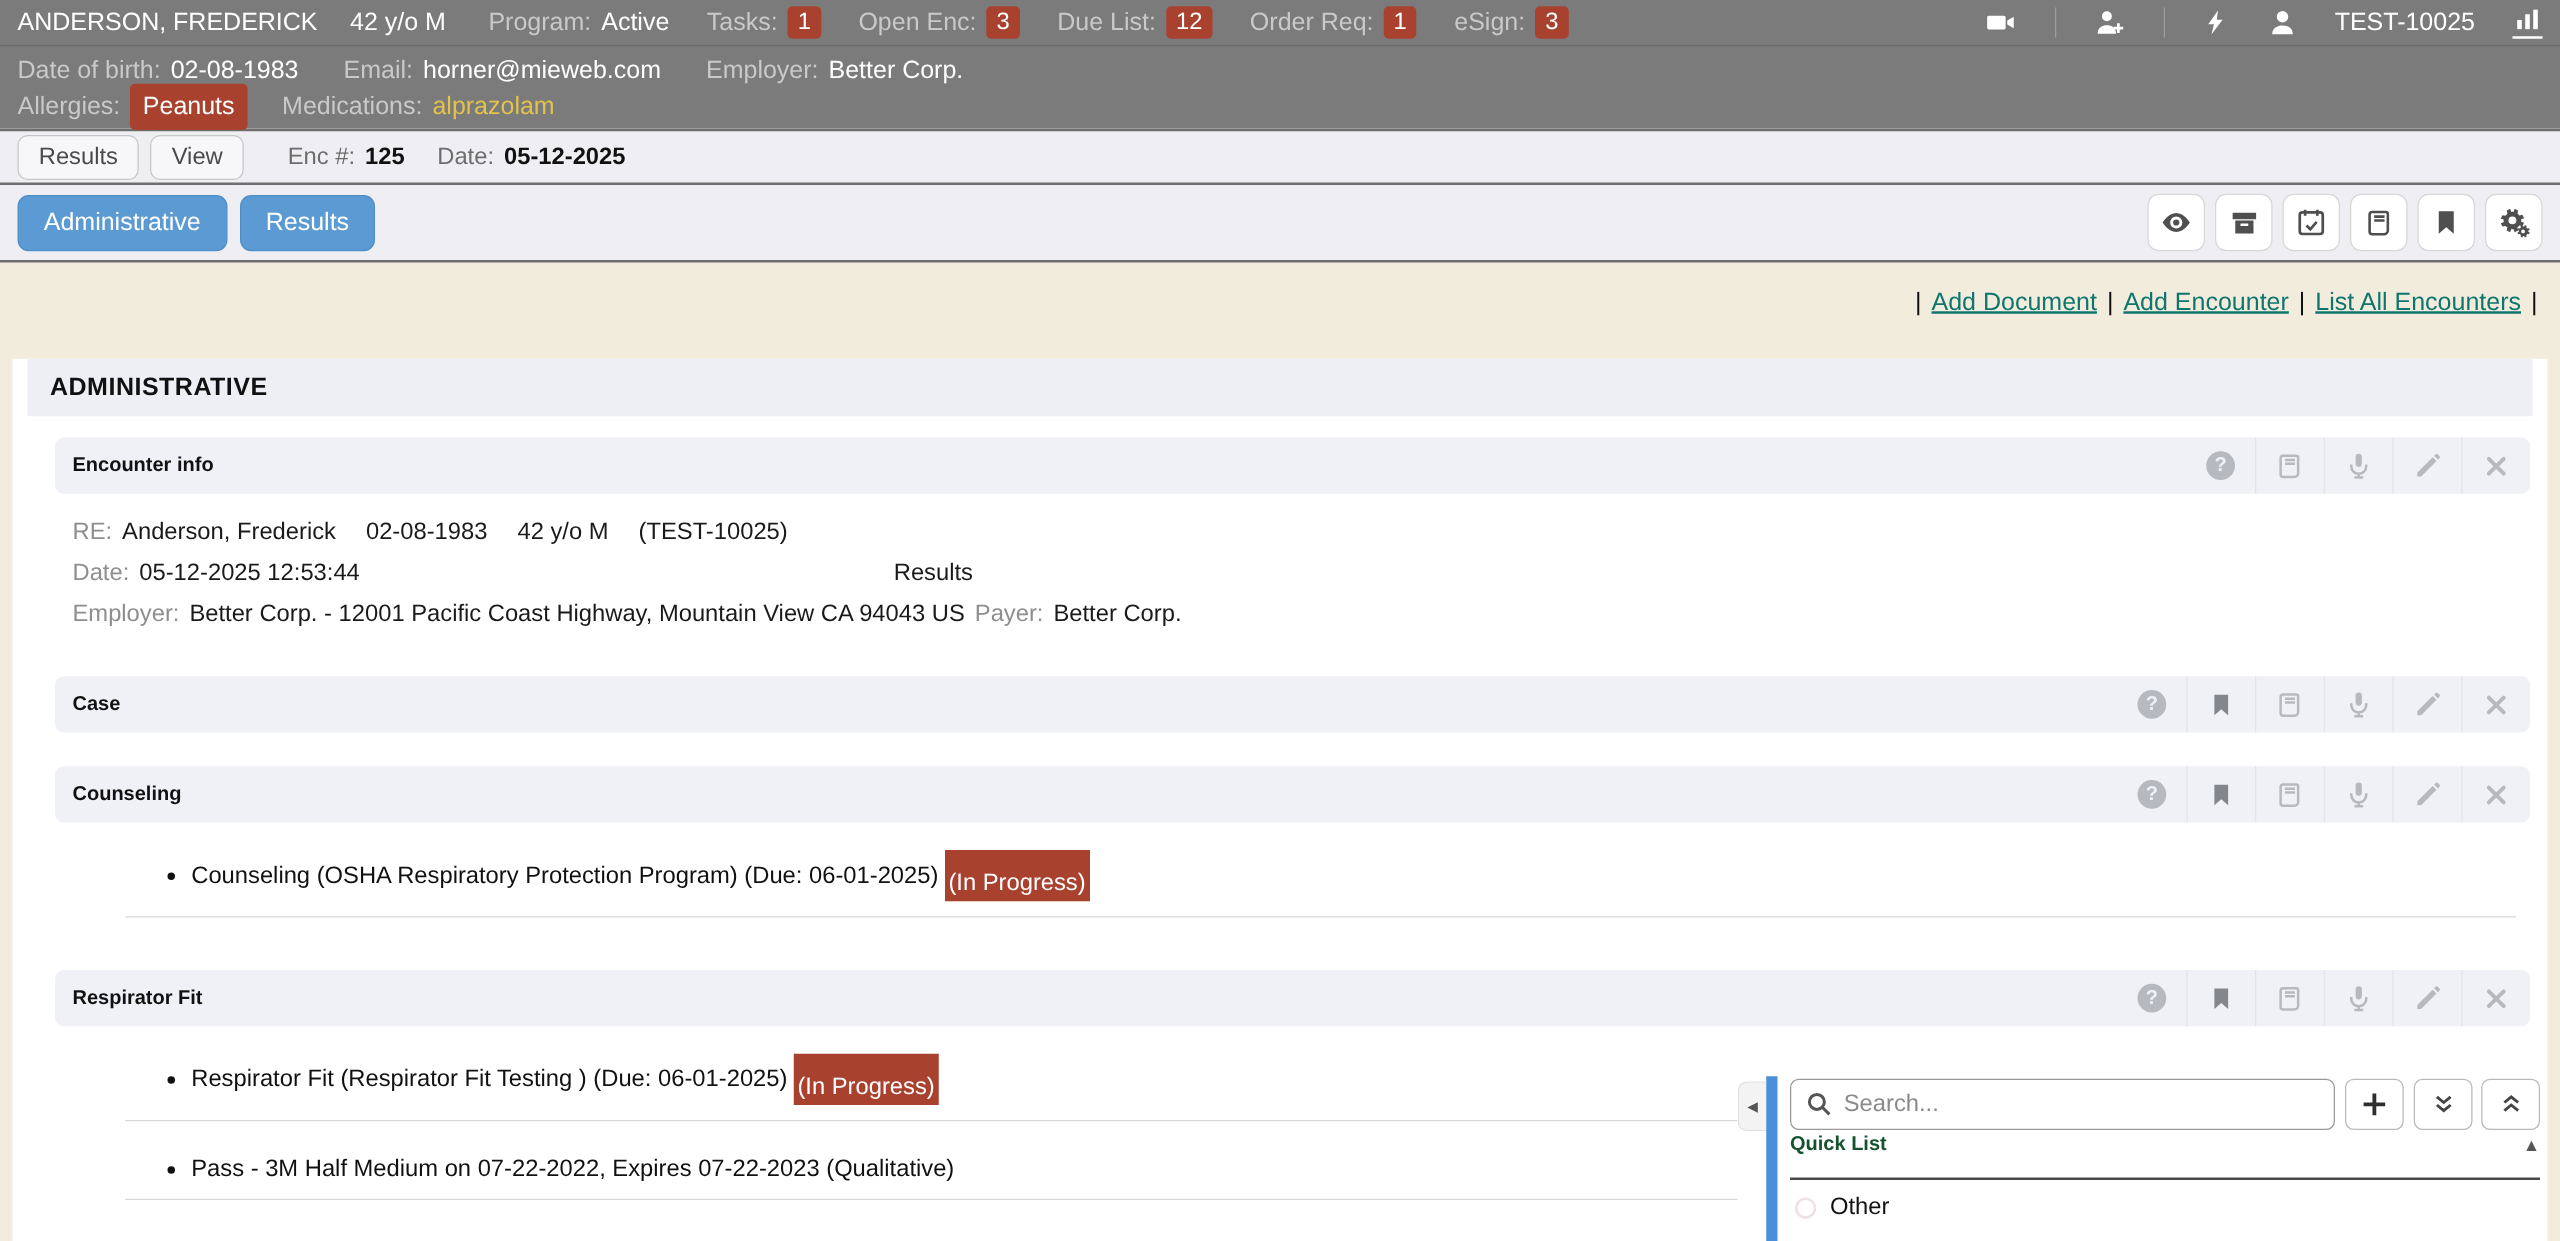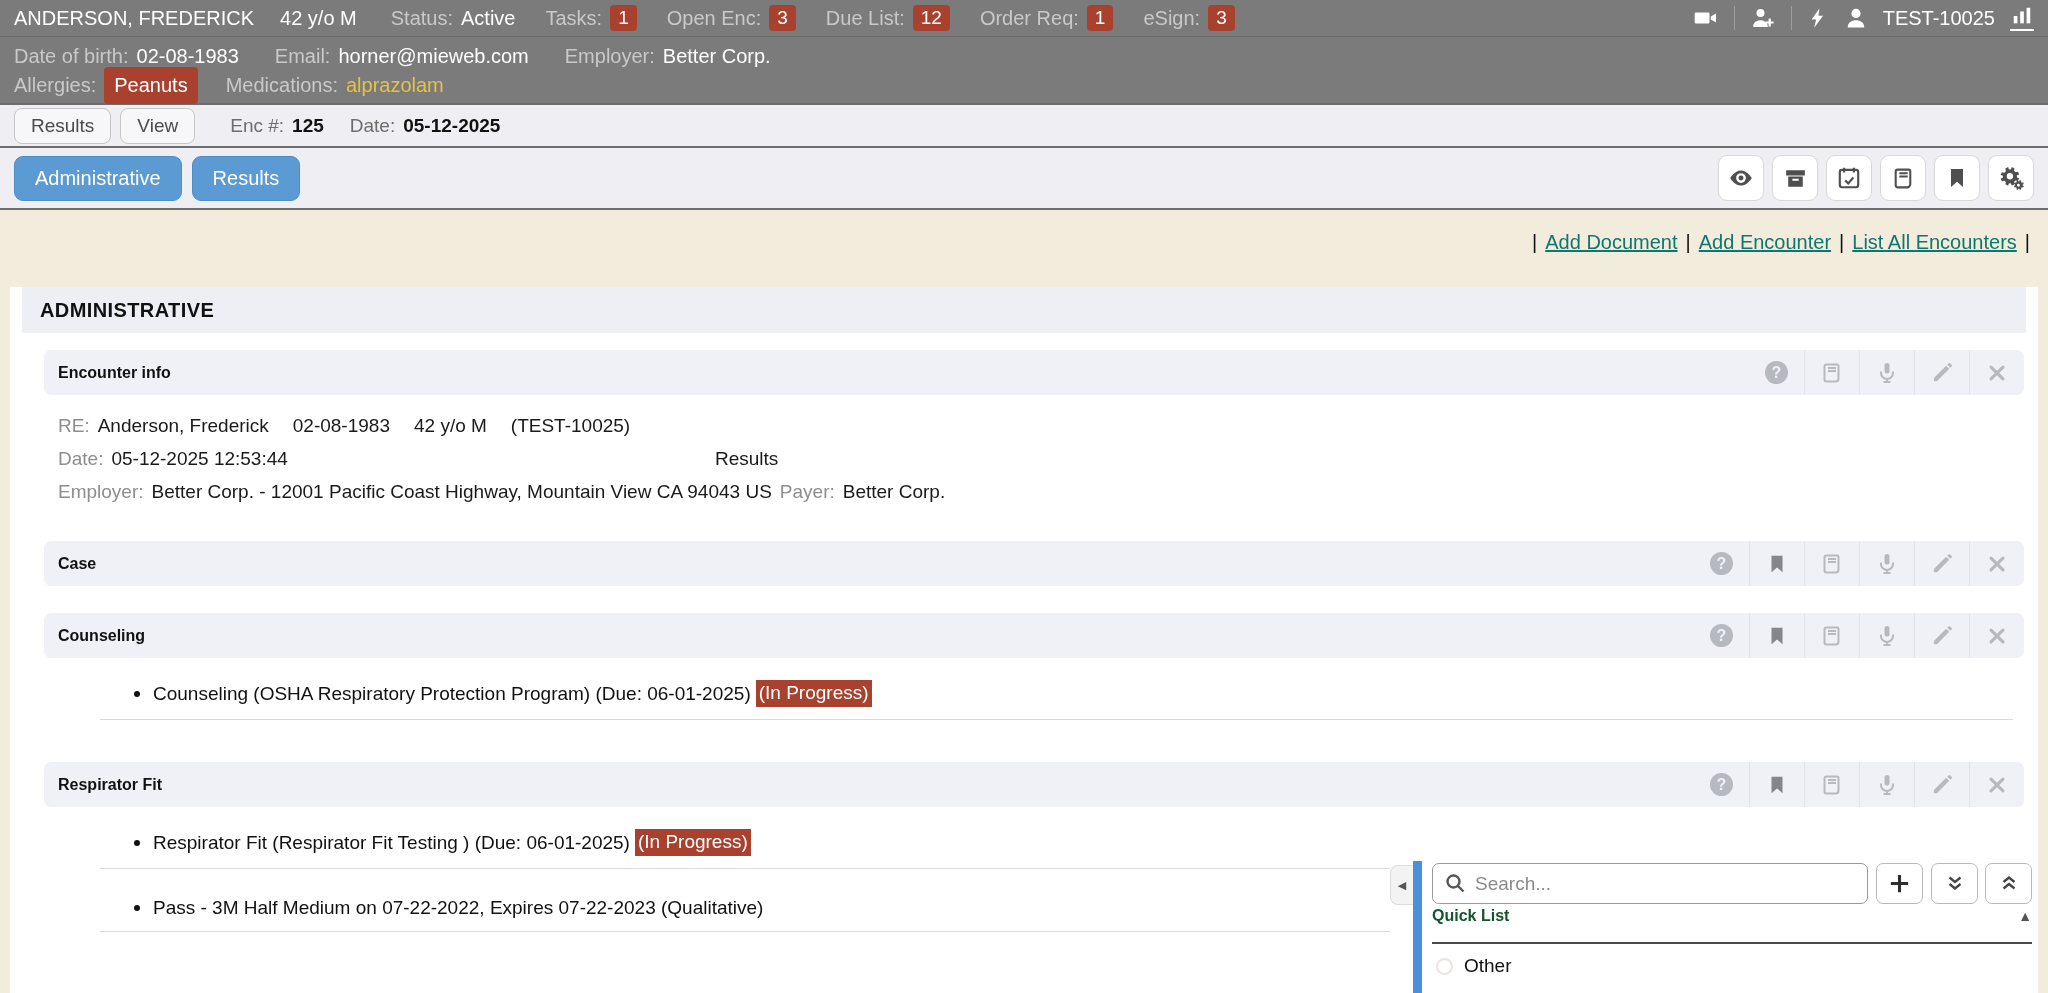--- a/index.html
+++ b/index.html
@@ -11,21 +11,21 @@
   .tb-row { display:flex; align-items:center; padding:0 14px; font-size:20px; }
   .tb-row1 { height:37px; border-bottom:1px solid #6a6a6a; }
   .tb-row2 { height:34px; padding-top:4px; }
   .tb-row3 { height:32px; padding-bottom:4px; }
   .tb-lbl { color:#c9c9c9; margin-right:8px; white-space:nowrap; }
   .tb-val { color:#fff; white-space:nowrap; }
   .pt-name { margin-right:26px; }
   .pt-age { margin-right:34px; }
   .tb-group { display:flex; align-items:center; margin-right:30px; }
   .badge-red { background:#a8422f; color:#fff; border-radius:4px; padding:1px 8px; font-size:19px; line-height:24px; }
-  .tb-right { margin-left:auto; display:flex; align-items:center; gap:15px; }
+  .tb-right { margin-left:auto; display:flex; align-items:center; gap:30px; }
   .tb-divider { width:1px; height:24px; background:#9d9d9d; }
   .tb-icon { display:flex; align-items:center; color:#fff; }
   .chart-underline { border-bottom:2px solid #fff; padding-bottom:2px; }
   .allergy-badge { background:#a8422f; color:#fff; border-radius:4px; padding:7px 10px; margin-right:28px; }
   .med-val { color:#e3c24c; }
   .tb-row2 .seg { margin-right:36px; display:flex; }
 
   
   .enc-bar { height:45px; background:#efeff3; border-top:2px solid #6e6e6e; border-bottom:2px solid #6e6e6e;
              display:flex; align-items:center; padding:0 14px; font-size:19px; }
@@ -60,21 +60,21 @@
                  display:flex; align-items:center; justify-content:center; }
 
   .enc-body { padding:14px 0 0 14px; font-size:19px; color:#1a1a1a; }
   .enc-line { height:33px; display:flex; align-items:center; position:relative; }
   .g-lbl { color:#8e8e8e; margin-right:8px; }
   .sp24 { display:inline-block; width:24px; }
   .float-note { position:absolute; left:657px; }
 
   .bullet-row { display:flex; align-items:center; margin:22px 0 0 90px; font-size:19px; color:#111; }
   .bullet-dot { width:6px; height:6px; border-radius:50%; background:#111; margin-right:13px; flex:none; }
-  .status-badge { background:#a8422f; color:#fff; padding:2px 3px 3px; margin-left:5px; }
+  .status-badge { background:#a8422f; color:#fff; padding:16px 3px 3px; margin-left:5px; }
   .item-sep { border-bottom:1px solid #d9d9d9; margin-left:56px; }
   .sep-full { width:1913px; margin-top:12px; }
   .sep-short { width:1290px; margin-top:12px; }
 
   
   .collapse-tab { position:absolute; left:1380px; top:578px; width:23px; height:40px; background:#f3f3f3;
                   border:1px solid #ddd; border-right:none; border-radius:8px 0 0 8px;
                   display:flex; align-items:center; justify-content:center; color:#555; font-size:11px; cursor:pointer; }
   .blue-bar { position:absolute; left:1403px; top:574px; width:9px; bottom:0; background:#4a90d9; }
   .search-wrap { position:absolute; left:1422px; top:576px; width:436px; height:41px; }
@@ -180,21 +180,21 @@
   </defs>
 </svg>
 
 <div class="screen">
 
   <header class="topbar">
     <div class="tb-row tb-row1">
       <span class="tb-val pt-name">ANDERSON, FREDERICK</span>
       <span class="tb-val pt-age">42 y/o M</span>
       <span class="tb-group">
-        <span class="tb-lbl">Status:</span>
+        <span class="tb-lbl">Program:</span>
         <span class="tb-val">Active</span>
       </span>
       <span class="tb-group">
         <span class="tb-lbl">Tasks:</span>
         <span class="badge-red">1</span>
       </span>
       <span class="tb-group">
         <span class="tb-lbl">Open Enc:</span>
         <span class="badge-red">3</span>
       </span>

